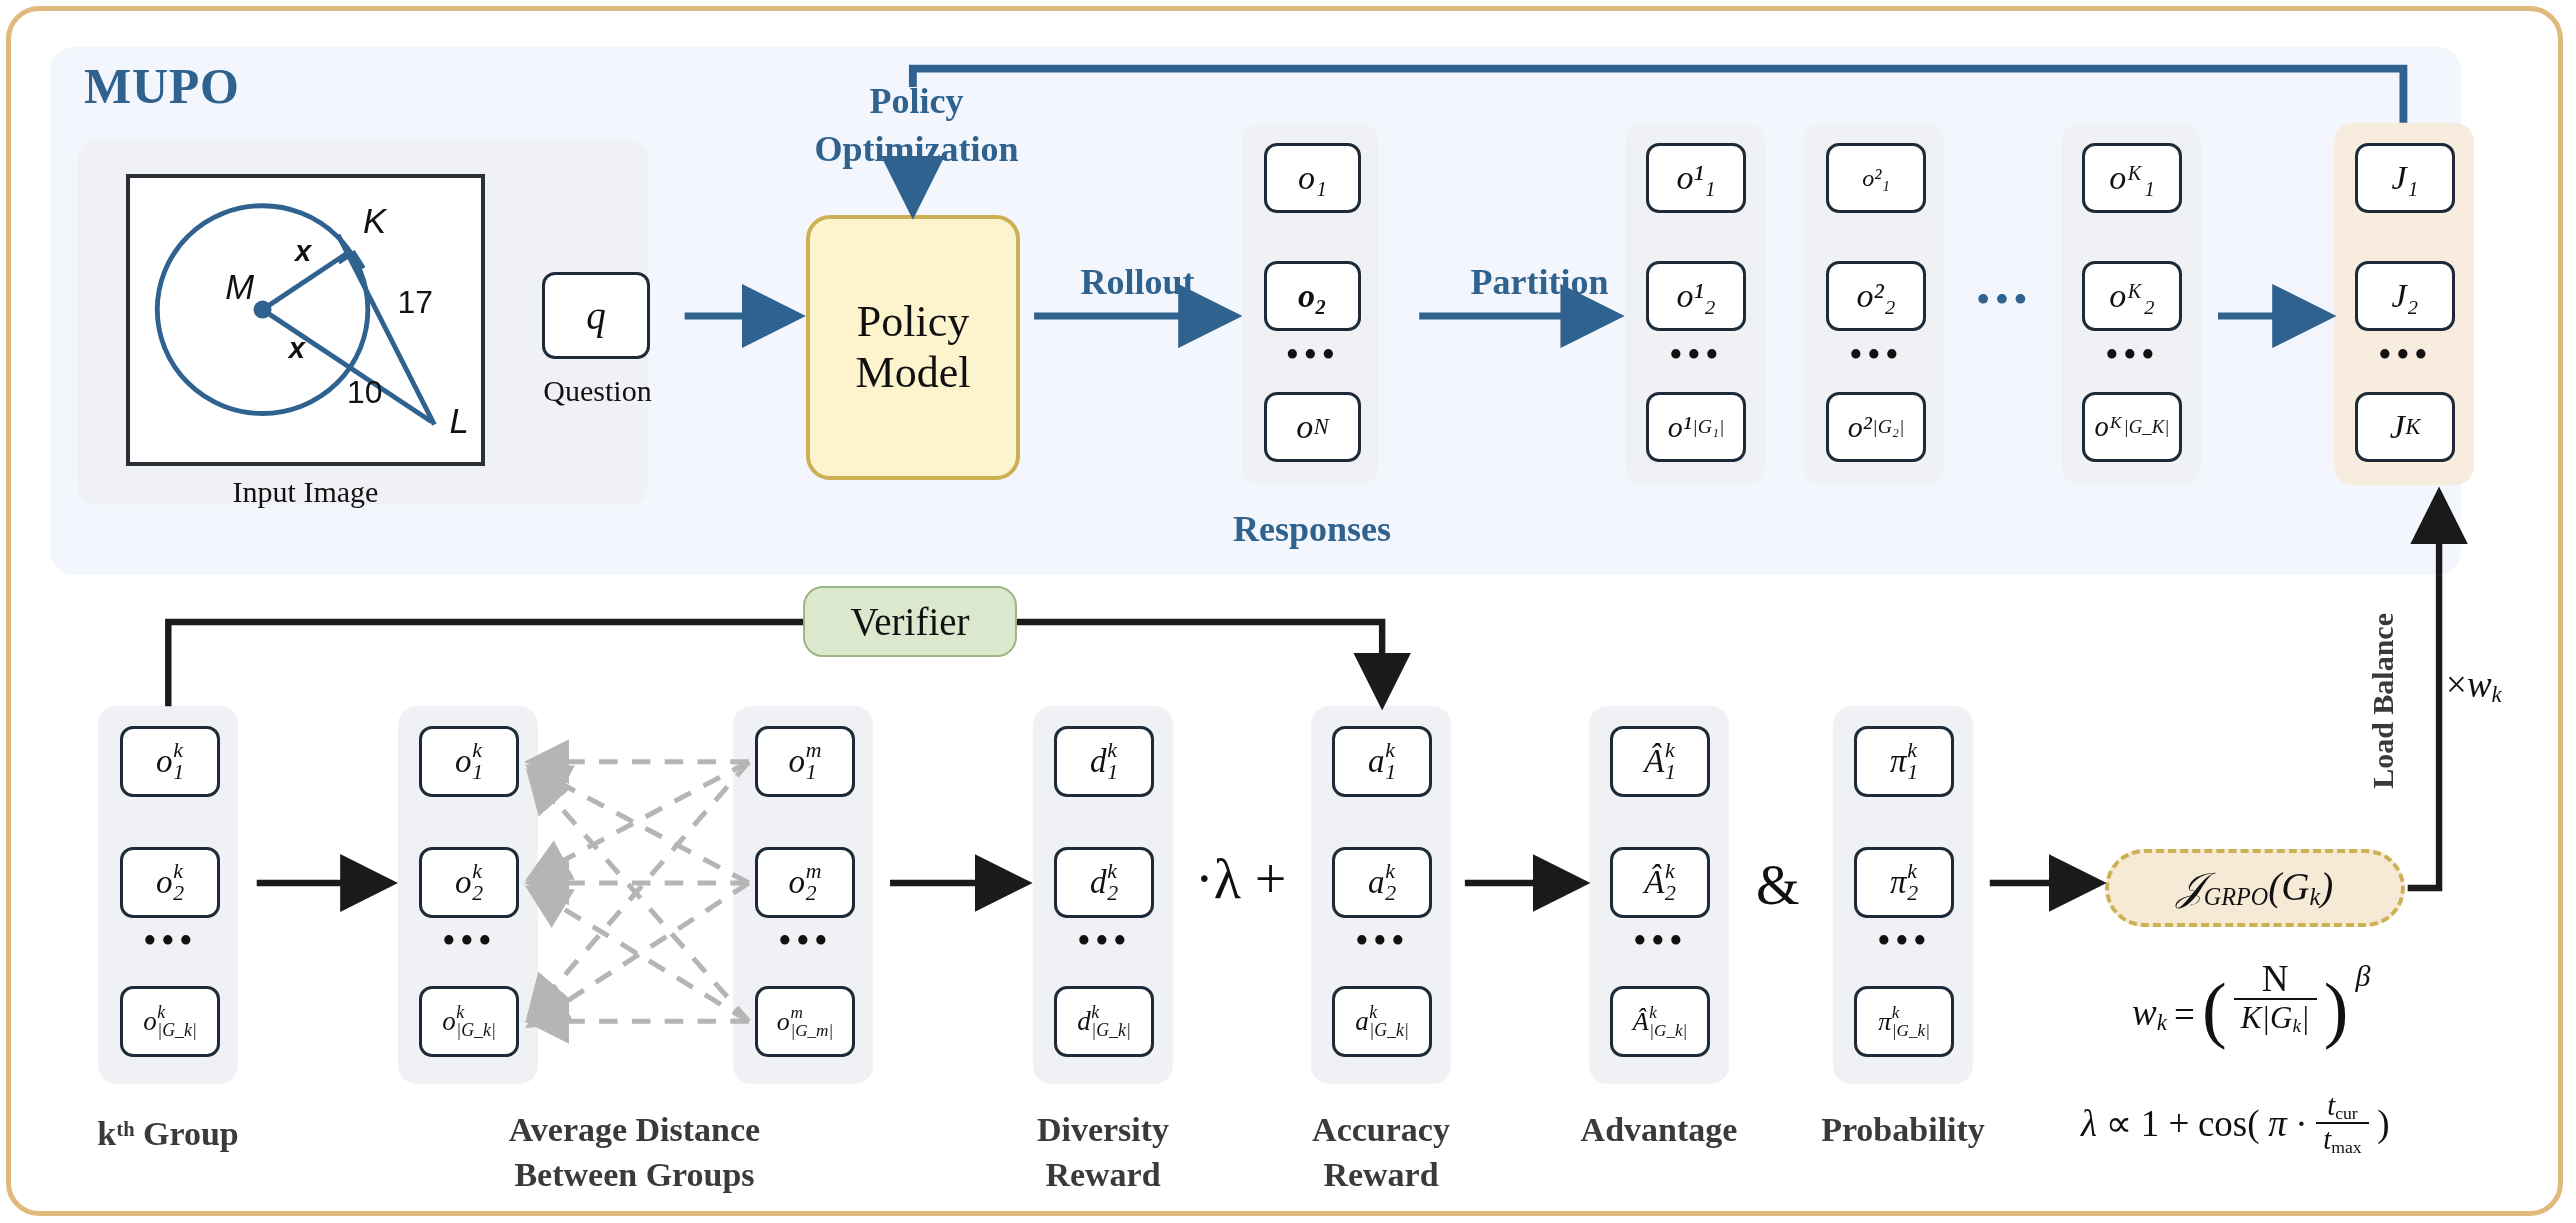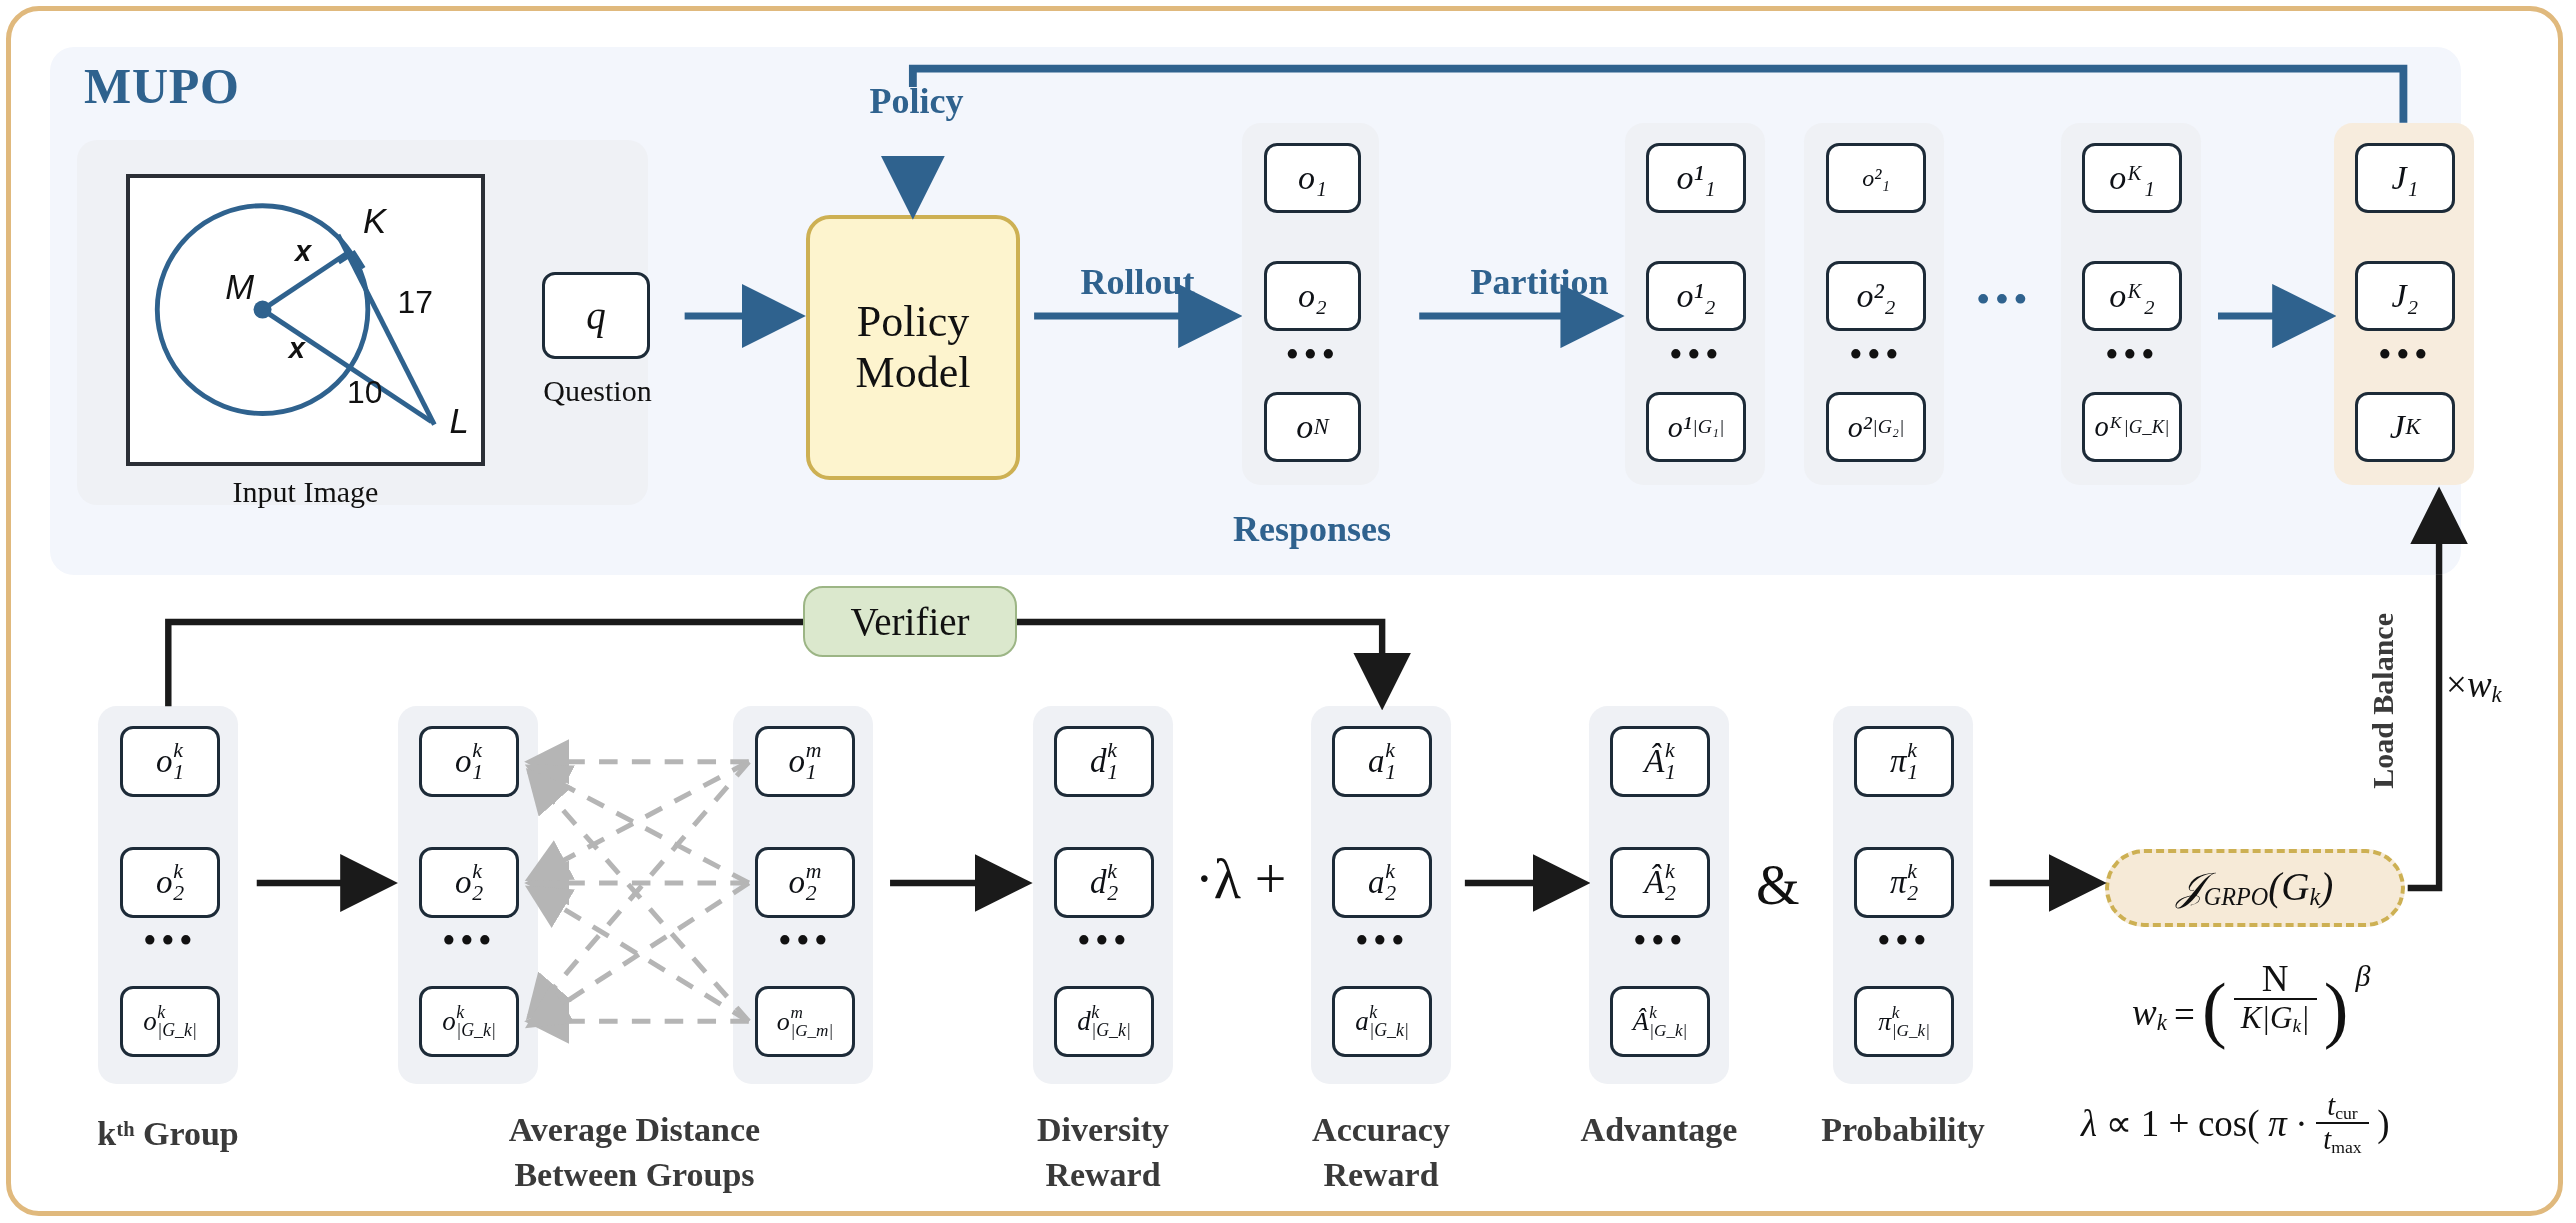--- a/index.html
+++ b/index.html
@@ -100,29 +100,30 @@
 
   <div class="q-box">q</div>
   <div class="q-caption">Question</div>
 
   <div class="policy-box">
     <span>Policy</span>
     <span>Model</span>
   </div>
 
   <div class="label-blue" style="left:749px;top:80px;width:335px;font-size:36px;">Policy</div>
+  <div class="label-blue" style="left:749px;top:128px;width:335px;font-size:36px;">Optimization</div>
 
   <div class="label-blue" style="left:1034px;top:261px;width:207px;font-size:36px;">Rollout</div>
   <div class="label-blue" style="left:1422px;top:261px;width:235px;font-size:36px;">Partition</div>
 
   <div class="col-shell" style="left:1242px;top:123px;width:137px;height:362px;"></div>
   <div class="tok" style="left:1264px;top:143px;width:97px;height:70px;font-size:34px;">
       <span class="it">o₁</span>
     </div>
-  <div class="tok" style="left:1264px;top:261px;width:97px;height:70px;font-size:34px;">
+  <div class="tok" style="left:1264px;top:261px;width:97px;height:70px;font-size:34px;font-weight:bold;">
       <span class="it">o₂</span>
     </div>
   <div class="dots" style="left:1264px;top:341px;width:97px;height:28.5px;">•••</div>
   <div class="tok" style="left:1264px;top:392px;width:97px;height:70px;font-size:34px;">
       <span class="it">o</span>
       <span style="display: inline-flex; flex-direction: column; align-items: flex-start; line-height: 1; font-size: 0.66em; margin-left: 0.7px;">
         <span class="it">N</span>
       </span>
     </div>
   <div class="label-blue" style="left:1212px;top:508px;width:200px;font-size:36px;">Responses</div>

